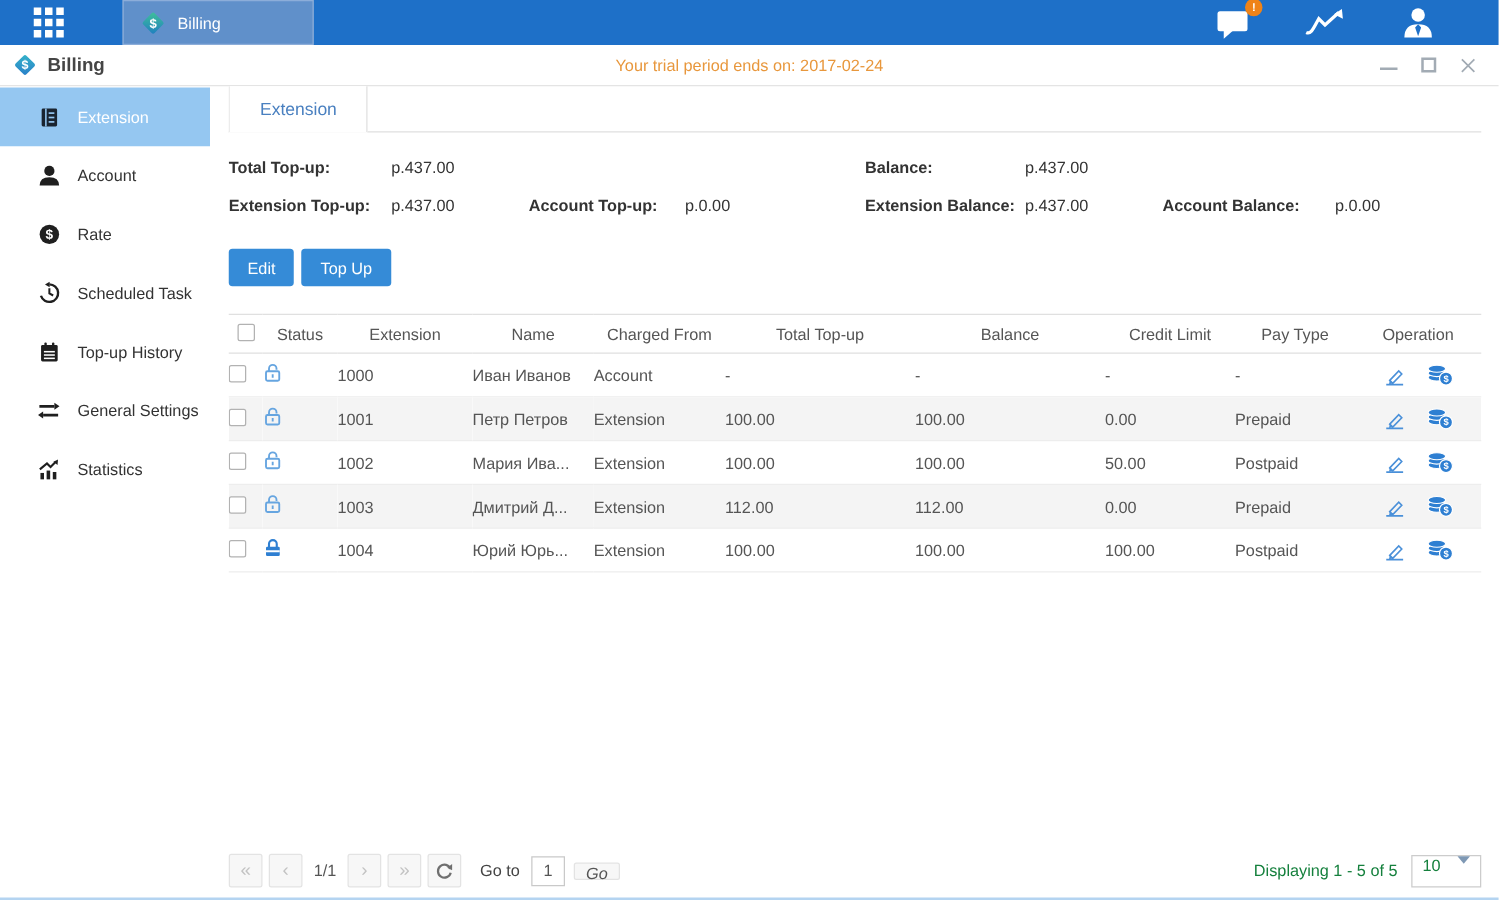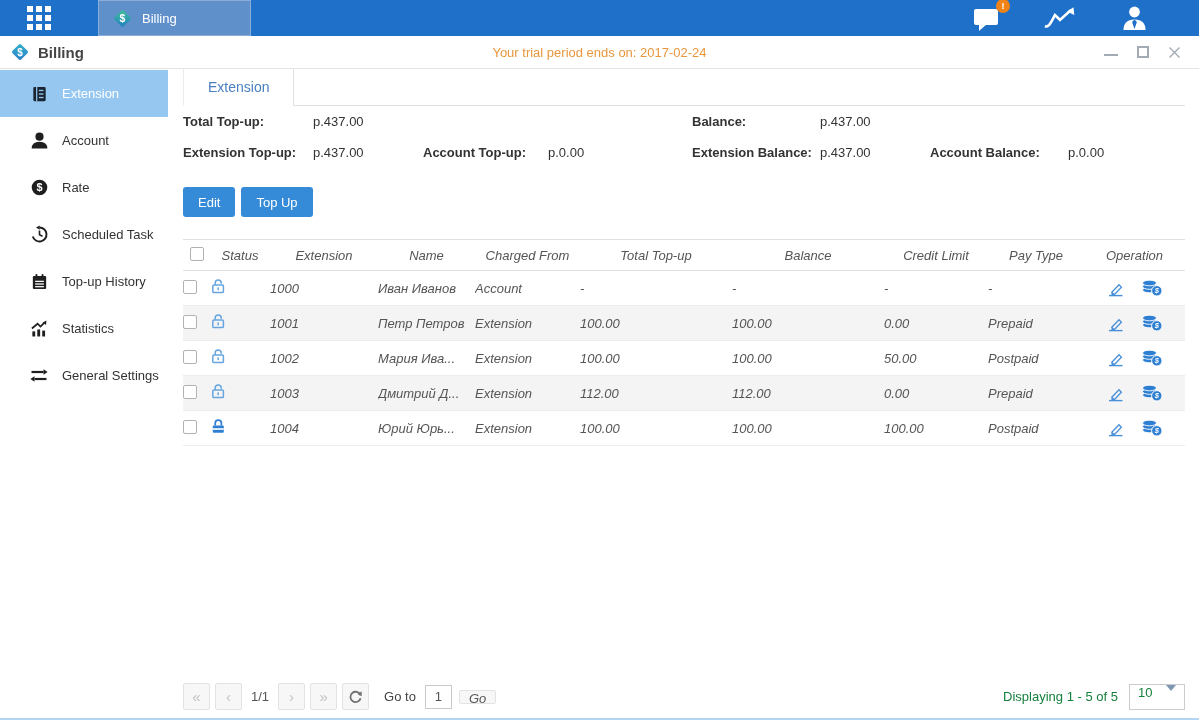--- a/index.html
+++ b/index.html
@@ -40,31 +40,31 @@
   
   .content { flex:1; position:relative; padding:0 14px 0 15px; }
   .tabstrip { height:37px; border-bottom:1px solid #e0e0e0; display:flex; }
   .tab {
     height:37px; padding:0 24px; display:flex; align-items:center; font-size:14px; color:#4a80c0;
     background:#fff; border-left:1px solid #ececec; border-right:1px solid #e0e0e0;
     margin-bottom:-1px; border-bottom:1px solid #fff; cursor:pointer;
   }
   .stats {
     display:grid; grid-template-columns:130px 110px 125px 144px 128px 110px 138px auto;
-    font-size:13px; color:#333;
+    margin-top:12px; font-size:13px; color:#333;
   }
   .stats > div { height:31px; line-height:31px; white-space:nowrap; }
   .stats .lbl { font-weight:bold; }
   .btn-row { margin-top:19px; display:flex; gap:6px; }
   .btn-blue {
     background:#358bd7; color:#fff; border:none; height:30px; padding:0 15px;
     font-size:13px; border-radius:3px; cursor:pointer; font-family:inherit;
   }
   
-  table { border-collapse:collapse; table-layout:fixed; width:1002px; margin-top:22px; font-size:13px; color:#555;font-style:italic; }
+  table { border-collapse:collapse; table-layout:fixed; width:1002px; margin-top:22px; font-size:13px; color:#555; }
   thead th { border-top:1px solid #e0e0e0; border-bottom:1px solid #e0e0e0; height:31px; font-weight:normal; text-align:center; }
   tbody td { height:35px; border-bottom:1px solid #ededed; white-space:nowrap; overflow:hidden; }
   tbody tr.alt { background:#f4f4f4; }
   .checkbox { width:14px; height:14px; border:1px solid #b2b2b2; border-radius:2px; background:#fff; display:inline-block; cursor:pointer; }
   .op-icons { display:flex; justify-content:center; gap:16px; align-items:center; }
   .op-icons span { cursor:pointer; display:flex; }
   .lock-open, .lock-closed { display:inline-flex; }
   
   .pager { position:absolute; bottom:8px; left:15px; right:14px; display:flex; align-items:center; font-size:13px; color:#555; }
   .pg-btn {
@@ -221,42 +221,42 @@
             </g>
           <rect x="5.4" y="9.2" width="9.2" height="1.3" fill="#fff"></rect>
           <rect x="5.4" y="12" width="9.2" height="1.3" fill="#fff"></rect>
           <rect x="5.4" y="14.8" width="9.2" height="1.3" fill="#fff"></rect>
         </svg>
       </span>
       <span>Top-up History</span>
     </div>
     <div class="side-item">
       <span class="s-icon">
+        <svg width="20" height="17" viewBox="0 0 20 17">
+          <path d="M2.5 5 H14.5" stroke="#1f1f1f" stroke-width="2.2"></path>
+          <polygon points="14.5,2.2 14.5,7.8 18.6,5" fill="#1f1f1f"></polygon>
+          <path d="M17.5 12 H5.5" stroke="#1f1f1f" stroke-width="2.2"></path>
+          <polygon points="5.5,9.2 5.5,14.8 1.4,12" fill="#1f1f1f"></polygon>
+        </svg>
+      </span>
+      <span>General Settings</span>
+    </div>
+    <div class="side-item">
+      <span class="s-icon">
         <svg width="20" height="19" viewBox="0 0 20 20">
           <path d="M2.5 10 L8.5 5 L11.5 8 L15.5 4" fill="none" stroke="#1f1f1f" stroke-width="1.8"></path>
           <polygon points="17.8,1.6 17.4,6.4 13.9,3.6" fill="#1f1f1f"></polygon>
           <g fill="#1f1f1f">
             <rect x="3" y="13" width="3" height="5.4"></rect>
             <rect x="8.2" y="11" width="3" height="7.4"></rect>
             <rect x="13.4" y="12.2" width="3" height="6.2"></rect>
           </g>
         </svg>
       </span>
       <span>Statistics</span>
-    </div>
-    <div class="side-item">
-      <span class="s-icon">
-        <svg width="20" height="17" viewBox="0 0 20 17">
-          <path d="M2.5 5 H14.5" stroke="#1f1f1f" stroke-width="2.2"></path>
-          <polygon points="14.5,2.2 14.5,7.8 18.6,5" fill="#1f1f1f"></polygon>
-          <path d="M17.5 12 H5.5" stroke="#1f1f1f" stroke-width="2.2"></path>
-          <polygon points="5.5,9.2 5.5,14.8 1.4,12" fill="#1f1f1f"></polygon>
-        </svg>
-      </span>
-      <span>General Settings</span>
     </div>
   </div>
 
   <div class="content">
     <div class="tabstrip">
       <div class="tab">Extension</div>
     </div>
 
     <div class="stats">
       <div class="lbl">Total Top-up:</div>

